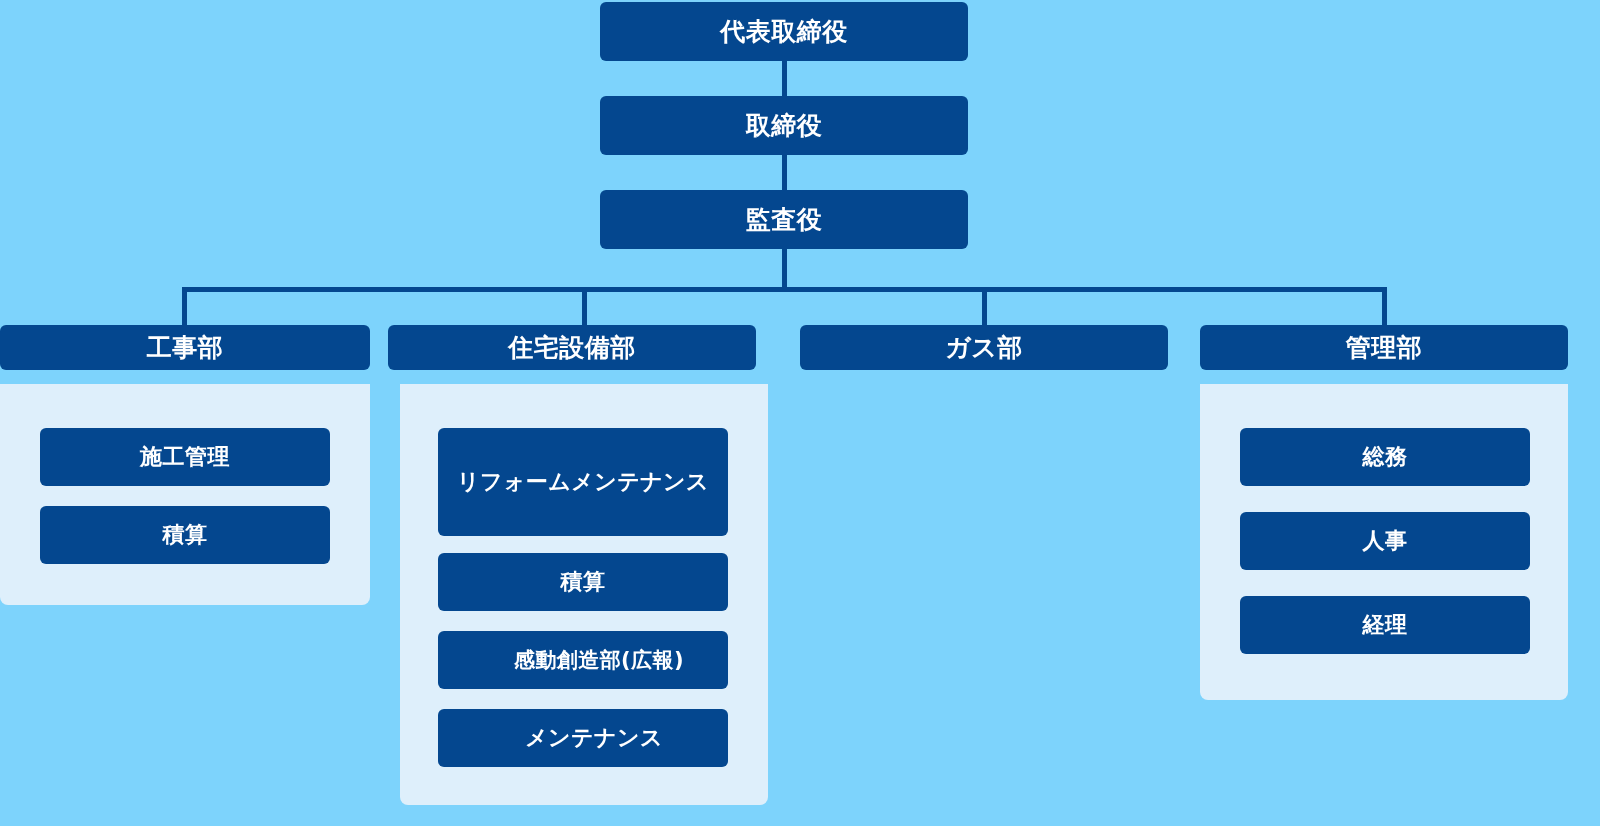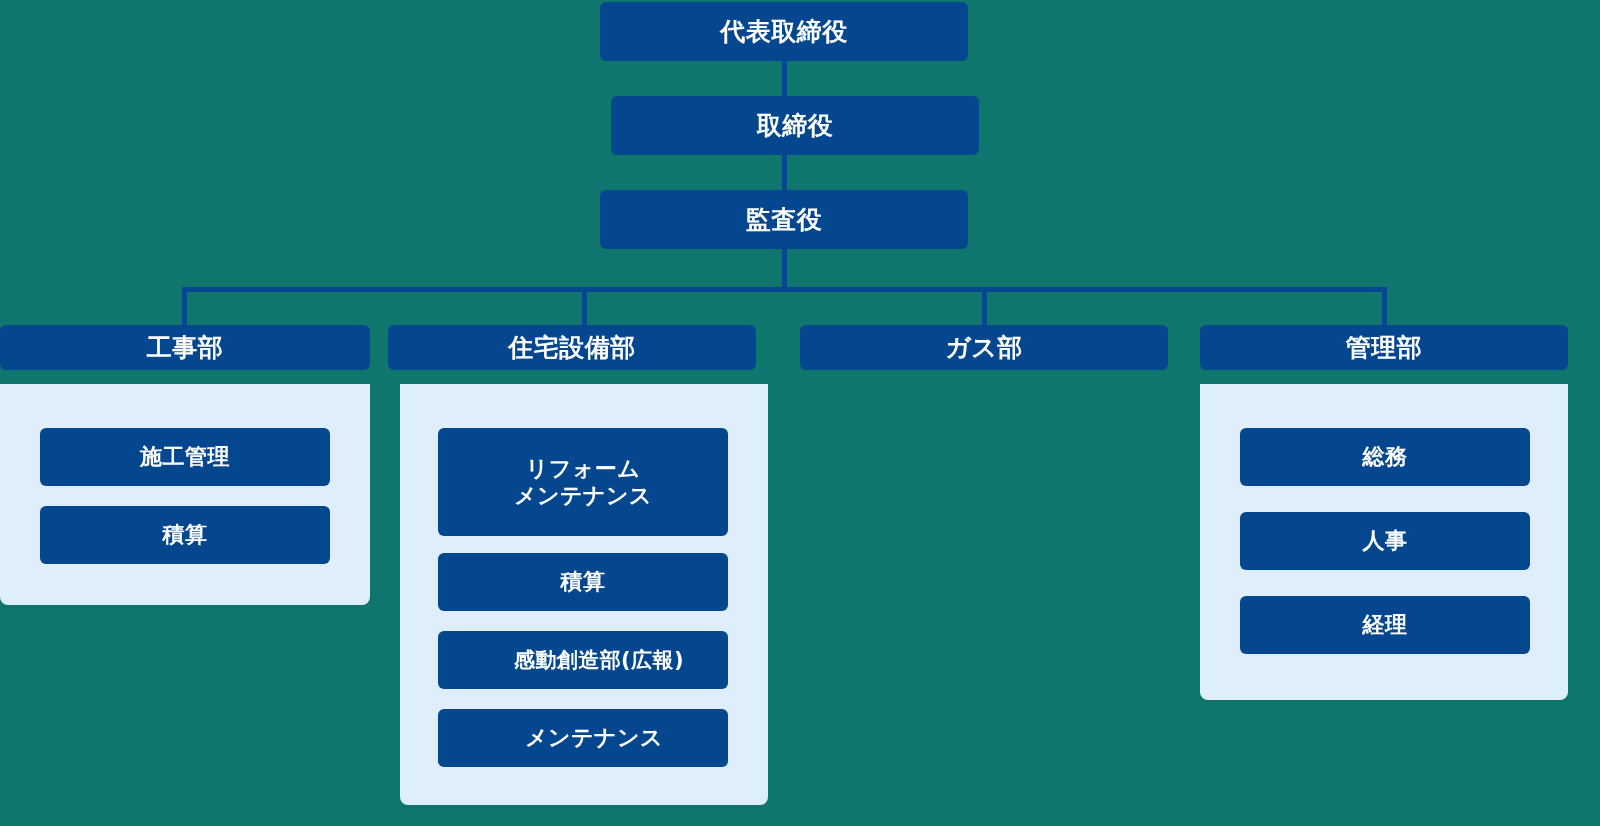--- a/index.html
+++ b/index.html
@@ -10,21 +10,21 @@
   }
   body {
     font-family: "DejaVu Sans", "Liberation Sans", sans-serif;
     -webkit-font-smoothing: antialiased;
   }
 
   #org-chart {
     position: relative;
     width: 1600px;
     height: 826px;
-    background: #0f766e;
+    background: #7dd3fc;
     overflow: hidden;
   }
 
   
   .node {
     position: absolute;
     background: #04478f;
     color: #ffffff;
     border-radius: 6px;
     display: flex;
@@ -39,21 +39,21 @@
   }
 
   
   .exec {
     left: 600px;
     width: 368px;
     height: 59px;
     font-size: 25px;
   }
   #exec-0 { top: 2px; }
-  #exec-1 { top: 96px; margin-left: 11px; }
+  #exec-1 { top: 96px; }
   #exec-2 { top: 190px; }
 
   
   .dept-head {
     height: 45px;
     font-size: 25px;
     top: 325px;
   }
 
   
@@ -65,21 +65,21 @@
   }
 
   
   .sub {
     position: absolute;
     font-size: 22px;
     height: 58px;
   }
   .sub.two-line {
     height: 108px;
-    flex-direction: column;
+    flex-direction: row;
   }
   .sub.two-line span { display: block; }
 
   
   .line {
     position: absolute;
     background: #04478f;
     z-index: 2;
   }
   .line.v { width: 5px; }

